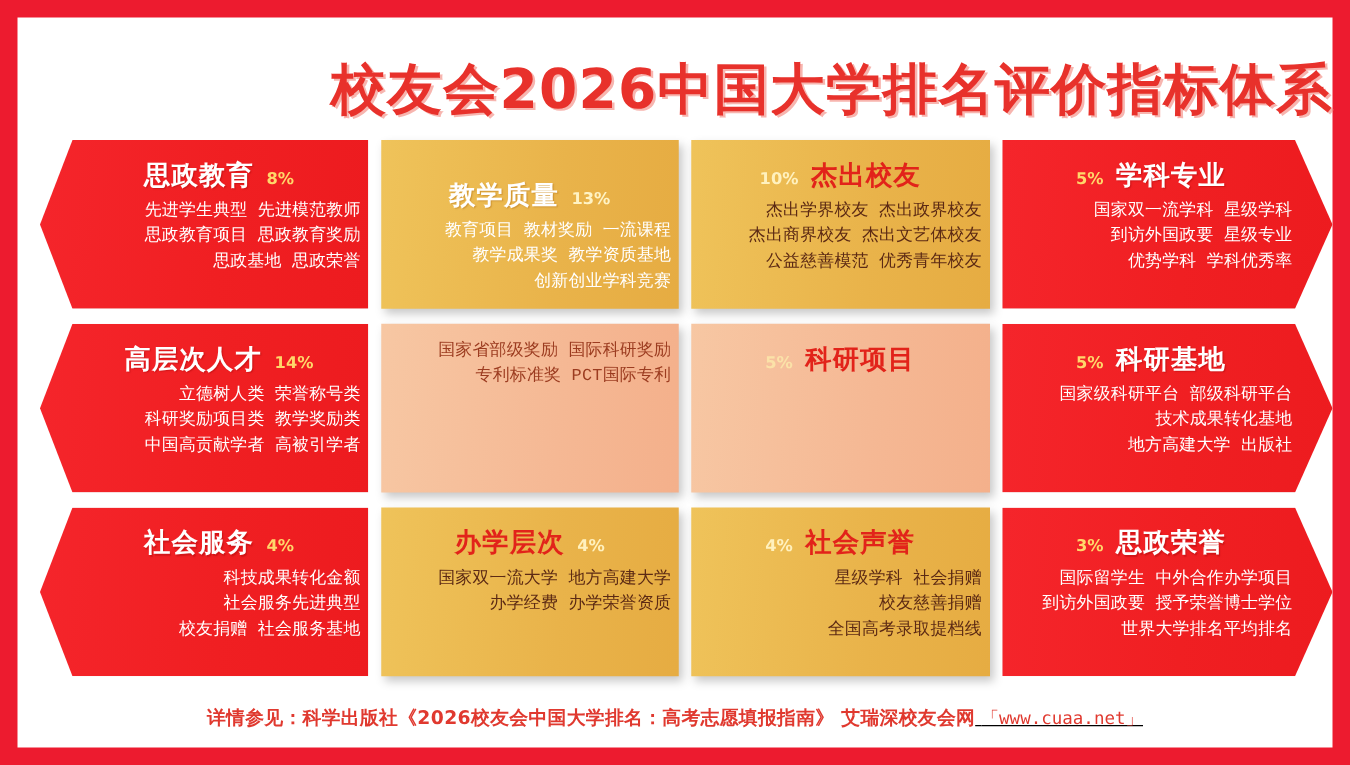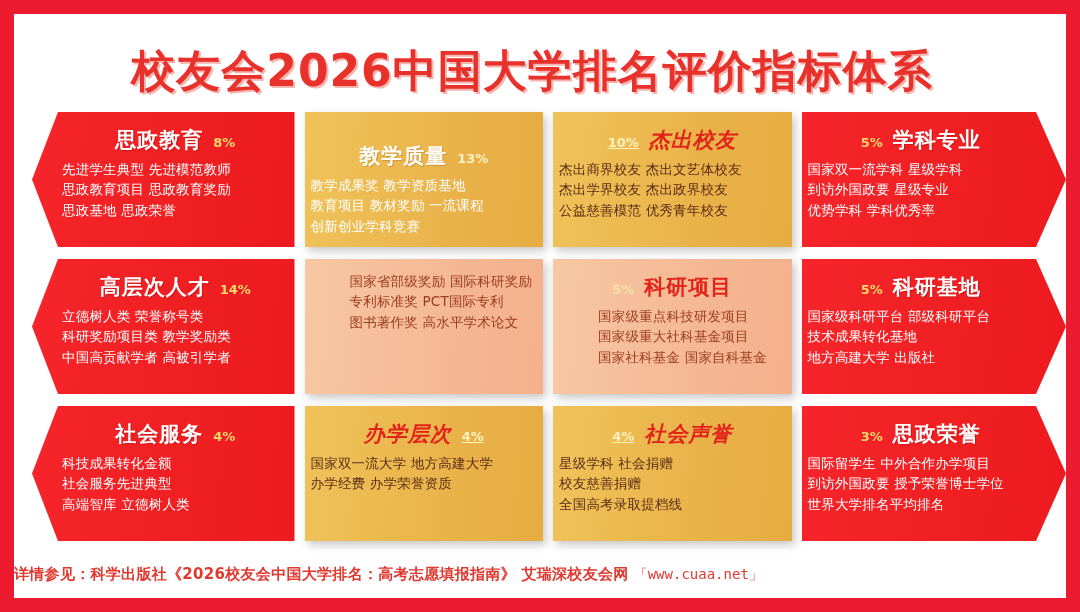--- a/index.html
+++ b/index.html
@@ -14,22 +14,22 @@
   }
   .page {
     width: 100%; height: 100%;
     background: #ffffff;
     position: relative;
   }
 
   
   .title-wrap {
     position: absolute;
-    top: 28px; left: 0; right: 16px;
-    text-align: center;
+    top: 28px; left: 0; right: 0;
+    text-align: right;
   }
   .title {
     display: inline-block;
     font-size: 44px;
     font-weight: 700;
     letter-spacing: 1px;
     color: #E8312B;
     text-shadow: 2px 2px 0 rgba(240,120,110,0.55);
     white-space: nowrap;
   }
@@ -90,53 +90,56 @@
     letter-spacing: 1px;
   }
   .card-pct {
     font-size: 13px;
     font-weight: 700;
   }
   .lines {
     display: flex;
     flex-direction: column;
     gap: 3px;
-    align-items: flex-start;
+    align-items: flex-end;
     width: 100%;
+    font-family: Liberation Mono, monospace;
   }
   .line {
     font-size: 13.5px;
     line-height: 1.28;
     white-space: nowrap;
     letter-spacing: 0.2px;
   }
 
   
   .t-onred .card-title { color: #FFFFFF; text-shadow: 1px 1px 1px rgba(150,0,0,0.35); }
   .t-onred .card-pct   { color: #FFD76A; }
   .t-onred .line       { color: #FFFFFF; }
 
   .t-ongold .card-title { color: #FFFFFF; text-shadow: 1px 1px 1px rgba(160,90,0,0.35); margin-top: 16px; }
   .t-ongold .card-pct   { color: #FFF3C4; }
   .t-ongold .line       { color: #FFFFFF; }
 
-  .t-goldred .card-title { color: #E2231A; font-style: italic; }
-  .t-goldred .card-pct   { color: #FFF1BE; text-decoration: underline; }
+  .t-goldred .card-title { color: #E2231A; }
+  .t-goldred .card-pct   { color: #FFF1BE; }
   .t-goldred .line       { color: #5C2A14; }
 
   .t-peachred .card-title { color: #E2231A; }
   .t-peachred .card-pct   { color: #FBE2A8; }
   .t-peachred .line       { color: #9C3C20; margin-left: 39px; }
 
   
   .footer {
     position: absolute;
     left: 0; right: 0;
     bottom: 14px;
-    white-space: nowrap;
+    text-align: center;
+    white-space: nowrap;
+    text-decoration: underline;
   }
   .footer-text {
     display: inline-block;
     font-size: 15px;
     font-weight: 700;
     color: #E0392F;
     letter-spacing: 0.3px;
   }
   .footer-url {
     font-family: "DejaVu Sans Mono", "Liberation Mono", monospace;
@@ -166,33 +169,33 @@
             <div class="line">思政教育项目 思政教育奖励</div>
             <div class="line">思政基地 思政荣誉</div>
           </div>
         </div>
         <div class="card shape-rect fill-gold t-ongold">
           <div class="head">
             <span class="card-title">教学质量</span>
             <span class="card-pct">13%</span>
           </div>
           <div class="lines">
+            <div class="line">教育项目 教材奖励 一流课程</div>
             <div class="line">教学成果奖 教学资质基地</div>
-            <div class="line">教育项目 教材奖励 一流课程</div>
             <div class="line">创新创业学科竞赛</div>
           </div>
         </div>
         <div class="card shape-rect fill-gold t-goldred">
           <div class="head">
             <span class="card-pct">10%</span>
             <span class="card-title">杰出校友</span>
           </div>
           <div class="lines">
+            <div class="line">杰出学界校友 杰出政界校友</div>
             <div class="line">杰出商界校友 杰出文艺体校友</div>
-            <div class="line">杰出学界校友 杰出政界校友</div>
             <div class="line">公益慈善模范 优秀青年校友</div>
           </div>
         </div>
         <div class="card shape-right fill-red t-onred">
           <div class="head">
             <span class="card-pct">5%</span>
             <span class="card-title">学科专业</span>
           </div>
           <div class="lines">
             <div class="line">国家双一流学科 星级学科</div>
@@ -210,32 +213,26 @@
           <div class="lines">
             <div class="line">立德树人类 荣誉称号类</div>
             <div class="line">科研奖励项目类 教学奖励类</div>
             <div class="line">中国高贡献学者 高被引学者</div>
           </div>
         </div>
         <div class="card shape-rect fill-peach t-peachred">
           <div class="lines">
             <div class="line">国家省部级奖励 国际科研奖励</div>
             <div class="line">专利标准奖 PCT国际专利</div>
-            <div class="line">图书著作奖 高水平学术论文</div>
           </div>
         </div>
         <div class="card shape-rect fill-peach t-peachred">
           <div class="head">
             <span class="card-pct">5%</span>
             <span class="card-title">科研项目</span>
-          </div>
-          <div class="lines">
-            <div class="line">国家级重点科技研发项目</div>
-            <div class="line">国家级重大社科基金项目</div>
-            <div class="line">国家社科基金 国家自科基金</div>
           </div>
         </div>
         <div class="card shape-right fill-red t-onred">
           <div class="head">
             <span class="card-pct">5%</span>
             <span class="card-title">科研基地</span>
           </div>
           <div class="lines">
             <div class="line">国家级科研平台 部级科研平台</div>
             <div class="line">技术成果转化基地</div>
@@ -245,21 +242,21 @@
       </div>
       <div class="row">
         <div class="card shape-left fill-red t-onred">
           <div class="head">
             <span class="card-title">社会服务</span>
             <span class="card-pct">4%</span>
           </div>
           <div class="lines">
             <div class="line">科技成果转化金额</div>
             <div class="line">社会服务先进典型</div>
-            <div class="line">高端智库 立德树人类</div>
+            <div class="line">校友捐赠 社会服务基地</div>
           </div>
         </div>
         <div class="card shape-rect fill-gold t-goldred">
           <div class="head">
             <span class="card-title">办学层次</span>
             <span class="card-pct">4%</span>
           </div>
           <div class="lines">
             <div class="line">国家双一流大学 地方高建大学</div>
             <div class="line">办学经费  办学荣誉资质</div>

